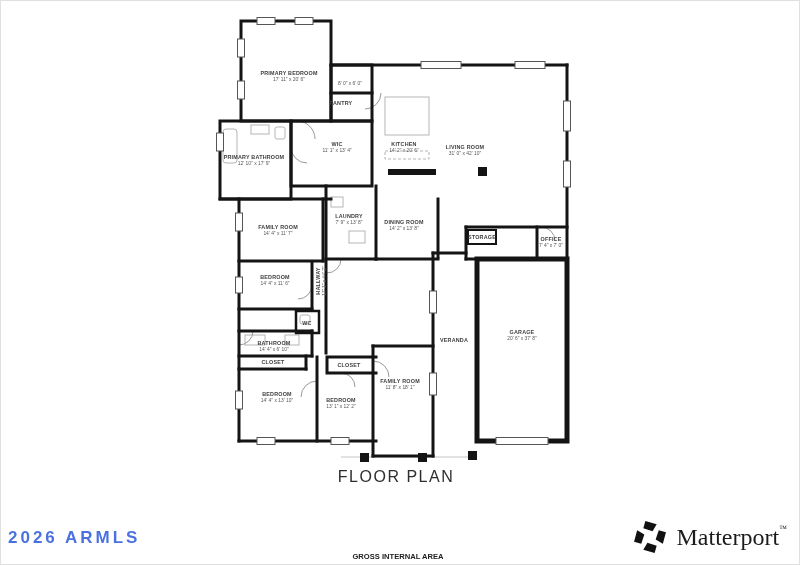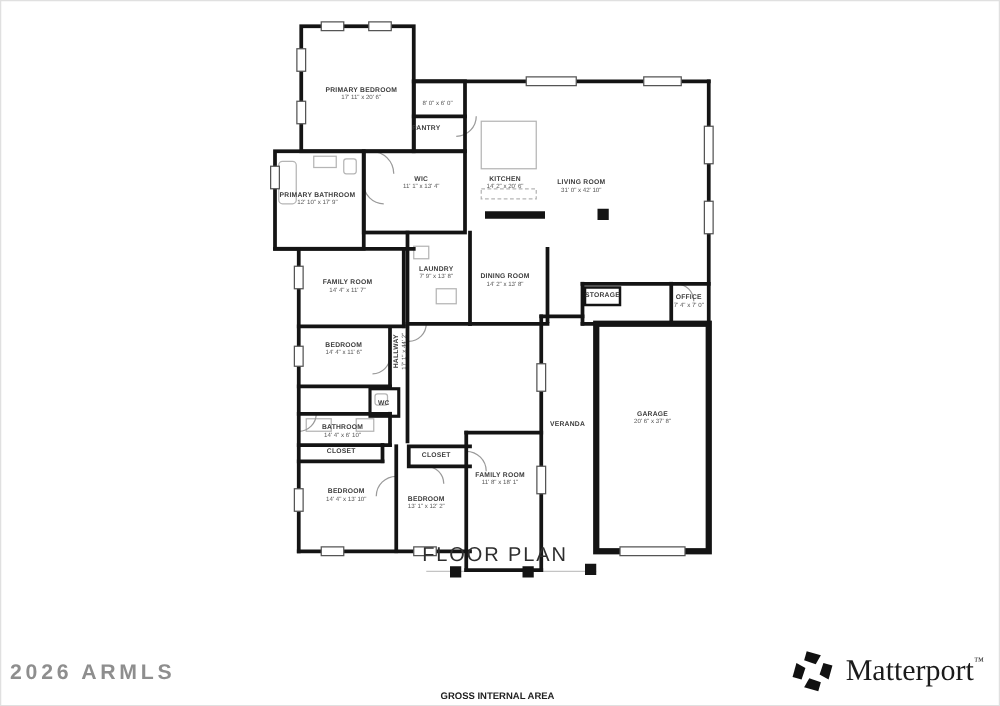--- a/index.html
+++ b/index.html
@@ -6,26 +6,26 @@
   .page{position:relative;width:800px;height:565px;background:#ffffff;overflow:hidden;
         border:1px solid #e0e0e0;box-sizing:border-box;
         font-family:"Liberation Sans", sans-serif;}
   svg.plan{position:absolute;left:0;top:0;}
   .labels{position:absolute;left:0;top:0;width:800px;height:565px;pointer-events:none;}
   .room-label{position:absolute;transform:translate(-50%,-50%);text-align:center;
               color:#3d3d3d;white-space:nowrap;line-height:1.25;}
   .room-label.rot{transform:translate(-50%,-50%) rotate(-90deg);}
   .room-label .rname{font-size:5.4px;font-weight:bold;letter-spacing:.2px;}
   .room-label .rdims{font-size:4.9px;color:#555;}
-  .plan-title{position:absolute;left:395px;top:435px;transform:translateX(-50%);
+  .plan-title{position:absolute;left:395px;top:467px;transform:translateX(-50%);
               font-size:16px;letter-spacing:1.5px;color:#2e2e2e;}
   .footer{position:absolute;left:397px;top:515px;transform:translateX(-50%);
           text-align:center;white-space:pre;color:#222;}
   .footer .fl{font-size:7.6px;font-weight:bold;line-height:9px;text-align:right;}
-  .watermark{position:absolute;left:7px;top:527px;font-size:17px;color:#737373;
+  .watermark{position:absolute;left:7px;top:527px;font-size:17px;color:#1d4ed8;
              letter-spacing:3px;font-weight:bold;opacity:.8;}
   .brand{position:absolute;right:12px;top:518px;display:flex;align-items:center;}
   .brand-text{font-family:"Liberation Serif", serif;font-size:24px;color:#1b1b1b;
               margin-left:9px;}
   .tm{font-family:"Liberation Serif", serif;font-size:8px;color:#1b1b1b;
       vertical-align:super;position:relative;top:-9px;}
 </style>
 </head>
 <body>
 

